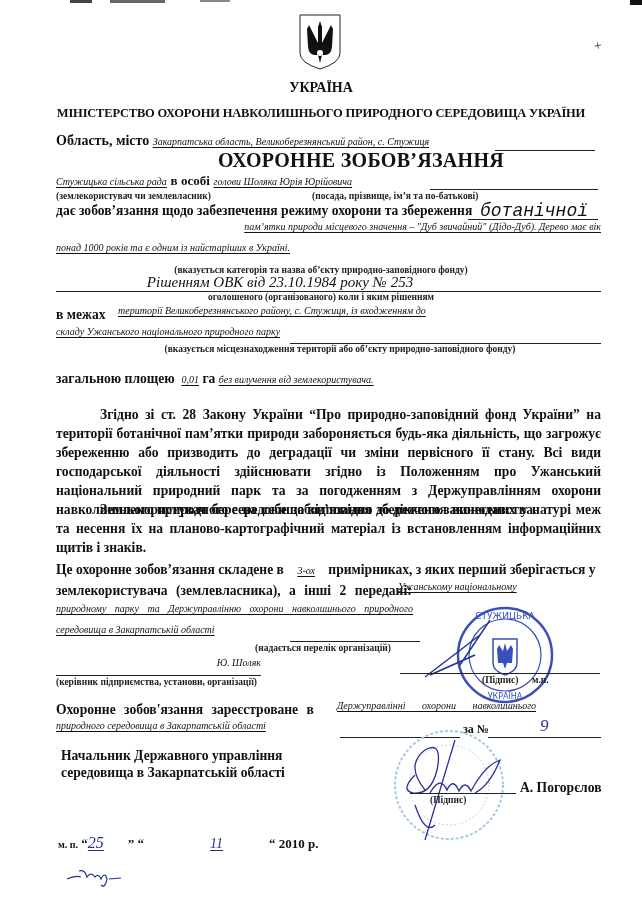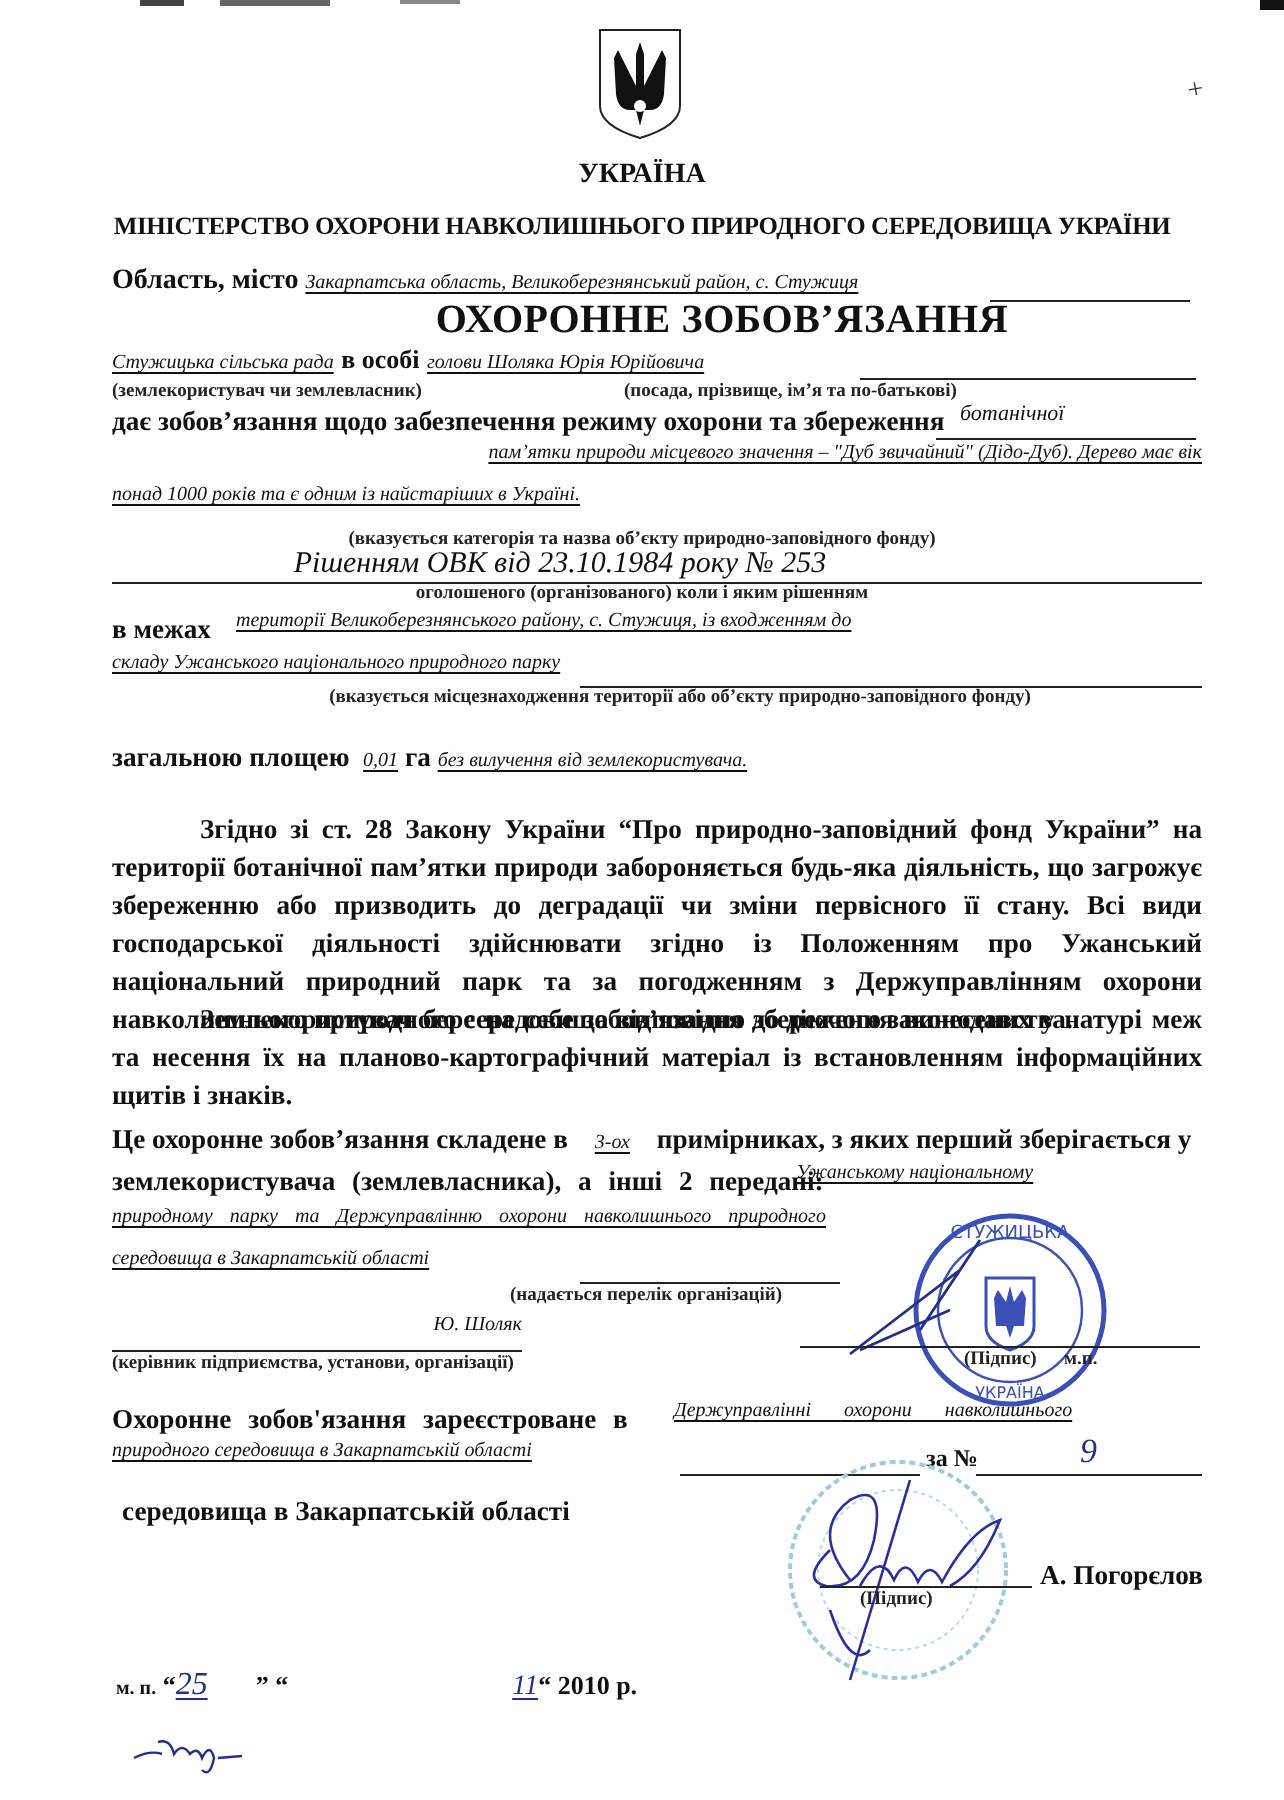--- a/index.html
+++ b/index.html
@@ -50,21 +50,21 @@
 <div class="abs" style="left:56px;top:172px;font-size:15px;white-space:nowrap;">
   <span class="fill">Стужицька сільська рада</span>
   <span class="b" style="font-size:13px;">в особі</span>
   <span class="fill">голови Шоляка Юрія Юрійовича</span>
 </div>
 <div class="line" style="left:430px;top:189px;width:168px;"></div>
 <div class="abs small" style="left:56px;top:191px;">(землекористувач чи землевласник)</div>
 <div class="abs small" style="left:312px;top:191px;">(посада, прізвище, ім’я  та по-батькові)</div>
 
 <div class="abs b" style="left:56px;top:203px;font-size:13.6px;white-space:nowrap;">дає зобов’язання щодо забезпечення режиму охорони та збереження</div>
-<div class="abs it" style="left:480px;top:201px;font-size:11px;">ботанічної</div>
+<div class="abs it" style="left:480px;top:201px;font-size:18px;font-family:Liberation Mono, monospace;">ботанічної</div>
 <div class="line" style="left:468px;top:219px;width:130px;"></div>
 <div class="abs fill" style="left:56px;top:221px;width:545px;white-space:nowrap;">пам’ятки природи місцевого значення – "Дуб звичайний" (Дідо-Дуб). Дерево має вік</div>
 <div class="abs fill" style="left:56px;top:242px;white-space:nowrap;">понад 1000 років та є одним із найстаріших в Україні.</div>
 <div class="abs small center" style="left:0;top:265px;width:642px;">(вказується категорія та назва об’єкту природно-заповідного фонду)</div>
 
 <div class="abs it center" style="left:0;top:274px;width:560px;font-size:15px;">Рішенням ОВК від 23.10.1984 року № 253</div>
 <div class="line" style="left:56px;top:291px;width:545px;"></div>
 <div class="abs small center" style="left:0;top:292px;width:642px;">оголошеного (організованого) коли і яким рішенням</div>
 
 <div class="abs b" style="left:56px;top:307px;font-size:13.6px;">в межах</div>
@@ -118,35 +118,36 @@
 
 <div class="abs b" style="left:56px;top:702px;font-size:13.6px;word-spacing:5px;white-space:nowrap;">Охоронне зобов'язання зареєстроване в</div>
 <div class="abs fill" style="left:337px;top:700px;word-spacing:14px;white-space:nowrap;">Держуправлінні охорони навколишнього</div>
 <div class="abs fill" style="left:56px;top:720px;white-space:nowrap;">природного середовища в Закарпатській області</div>
 <div class="line" style="left:340px;top:737px;width:120px;"></div>
 <div class="abs b" style="left:463px;top:722px;font-size:12px;">за №</div>
 <div class="abs it blue" style="left:540px;top:716px;font-size:17px;">9</div>
 <div class="line" style="left:488px;top:737px;width:113px;"></div>
 
 <div class="abs b" style="left:61px;top:747px;font-size:13.6px;line-height:17px;">
+  <div>Начальник Державного управління</div>
   <div>середовища в Закарпатській області</div>
 </div>
 
 <div class="abs" style="left:392px;top:728px;width:115px;height:115px;">
   <svg width="115" height="115" viewBox="0 0 115 115">
     <circle cx="57" cy="57" r="54" fill="none" stroke="#9ecbe0" stroke-width="2" stroke-dasharray="3 2"></circle>
     <circle cx="57" cy="57" r="40" fill="none" stroke="#b6d8e8" stroke-width="1" stroke-dasharray="2 2"></circle>
   </svg>
 </div>
 <svg class="abs" style="left:395px;top:735px;" width="120" height="110" viewBox="0 0 120 110">
   <path d="M30 55 Q10 30 30 15 Q48 5 42 35 Q36 60 18 58 Q5 55 20 40 M35 58 Q45 40 52 55 Q58 42 64 56 Q70 44 76 56 Q90 30 105 25 Q95 50 80 58 M60 5 L30 105 M20 70 Q30 100 40 90" fill="none" stroke="#2a2f9a" stroke-width="1.3"></path>
 </svg>
 <div class="line" style="left:410px;top:793px;width:106px;"></div>
 <div class="abs small" style="left:430px;top:795px;">(Підпис)</div>
 <div class="abs b" style="left:520px;top:780px;font-size:13.6px;">А. Погорєлов</div>
 
 <div class="abs b" style="left:58px;top:834px;font-size:13px;white-space:nowrap;">
   <span style="font-size:10px;">м. п.</span>
-  <span>“</span><span class="it blue u" style="display:inline-block;width:40px;text-align:left;font-weight:normal;font-size:16px;">25</span><span>” “</span><span class="it blue u" style="display:inline-block;width:105px;text-align:right;padding-left:20px;font-weight:normal;font-size:14px;">11</span><span>“ </span><span>2010 р.</span>
+  <span>“</span><span class="it blue u" style="display:inline-block;width:40px;text-align:left;font-weight:normal;font-size:16px;">25</span><span>” “</span><span class="it blue u" style="display:inline-block;width:105px;text-align:center;padding-left:20px;font-weight:normal;font-size:14px;">11</span><span>“ </span><span>2010 р.</span>
 </div>
 <svg class="abs" style="left:65px;top:865px;" width="60" height="25" viewBox="0 0 60 25">
   <path d="M2 14 Q10 10 16 12 M14 6 Q20 4 22 12 Q26 6 30 12 Q34 8 36 14 Q40 6 42 14 Q40 24 36 20 M44 14 L56 13" fill="none" stroke="#23308a" stroke-width="1.2"></path>
 </svg>
 
 </body></html>

